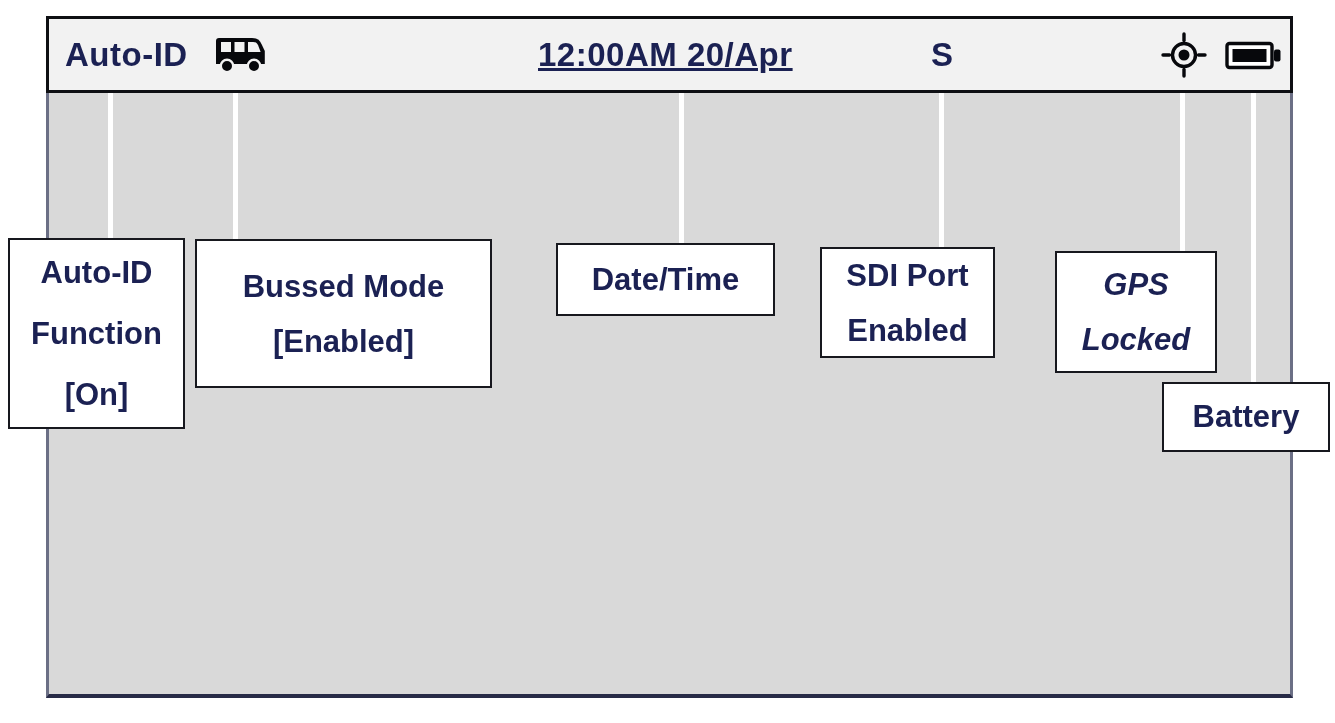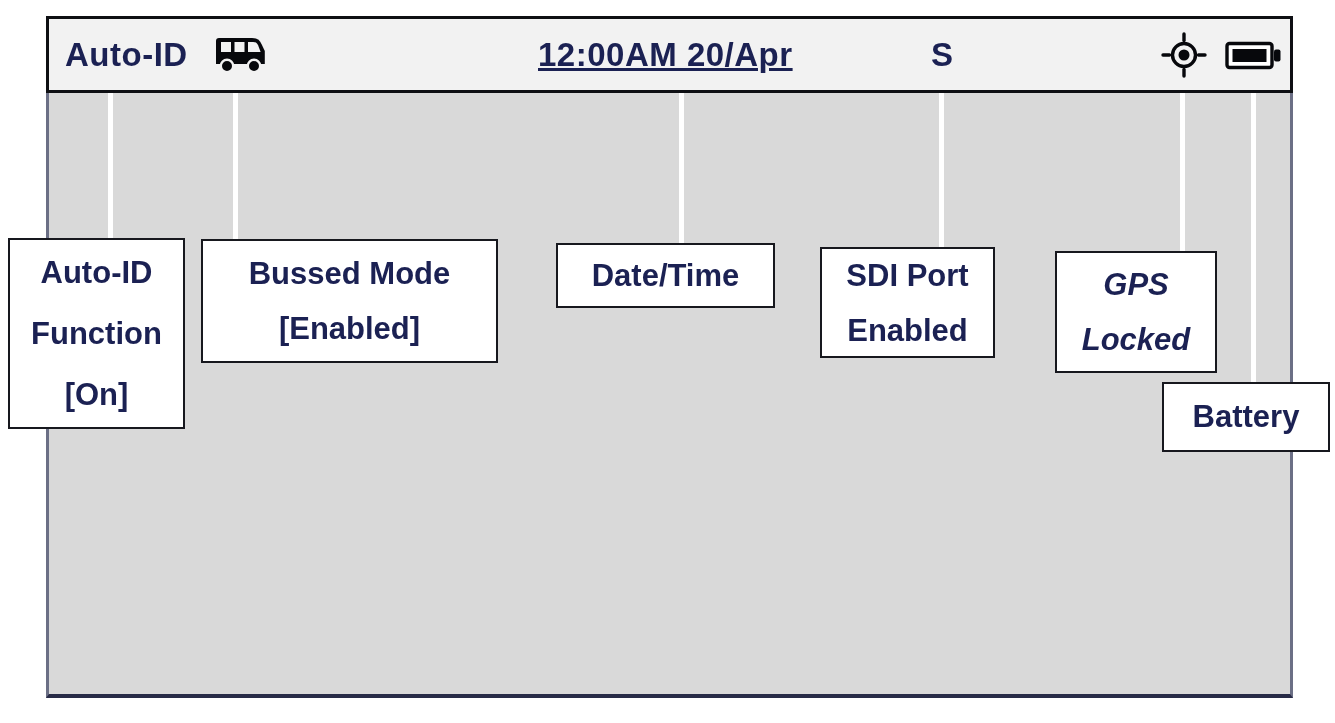--- a/index.html
+++ b/index.html
@@ -110,26 +110,26 @@
       </svg>
     </span>
   </div>
 
   <div class="callout-box lh-tall" style="left:8px; top:238px; width:177px; height:191px;">
     <span class="line">Auto-ID</span>
     <span class="line">Function</span>
     <span class="line">[On]</span>
   </div>
 
-  <div class="callout-box lh-mid" style="left:201px; top:239px; width:297px; height:124px;text-align:center;">
+  <div class="callout-box lh-mid" style="left:195px; top:239px; width:297px; height:149px;text-align:center;">
     <span class="line">Bussed Mode</span>
     <span class="line">[Enabled]</span>
   </div>
 
-  <div class="callout-box" style="left:556px; top:243px; width:219px; height:65px;">
+  <div class="callout-box" style="left:556px; top:243px; width:219px; height:73px;">
     <span class="line">Date/Time</span>
   </div>
 
   <div class="callout-box lh-mid" style="left:820px; top:247px; width:175px; height:111px;justify-content:center;">
     <span class="line">SDI Port</span>
     <span class="line">Enabled</span>
   </div>
 
   <div class="callout-box lh-mid" style="left:1055px; top:251px; width:162px; height:122px;font-style:italic;">
     <span class="line">GPS</span>

